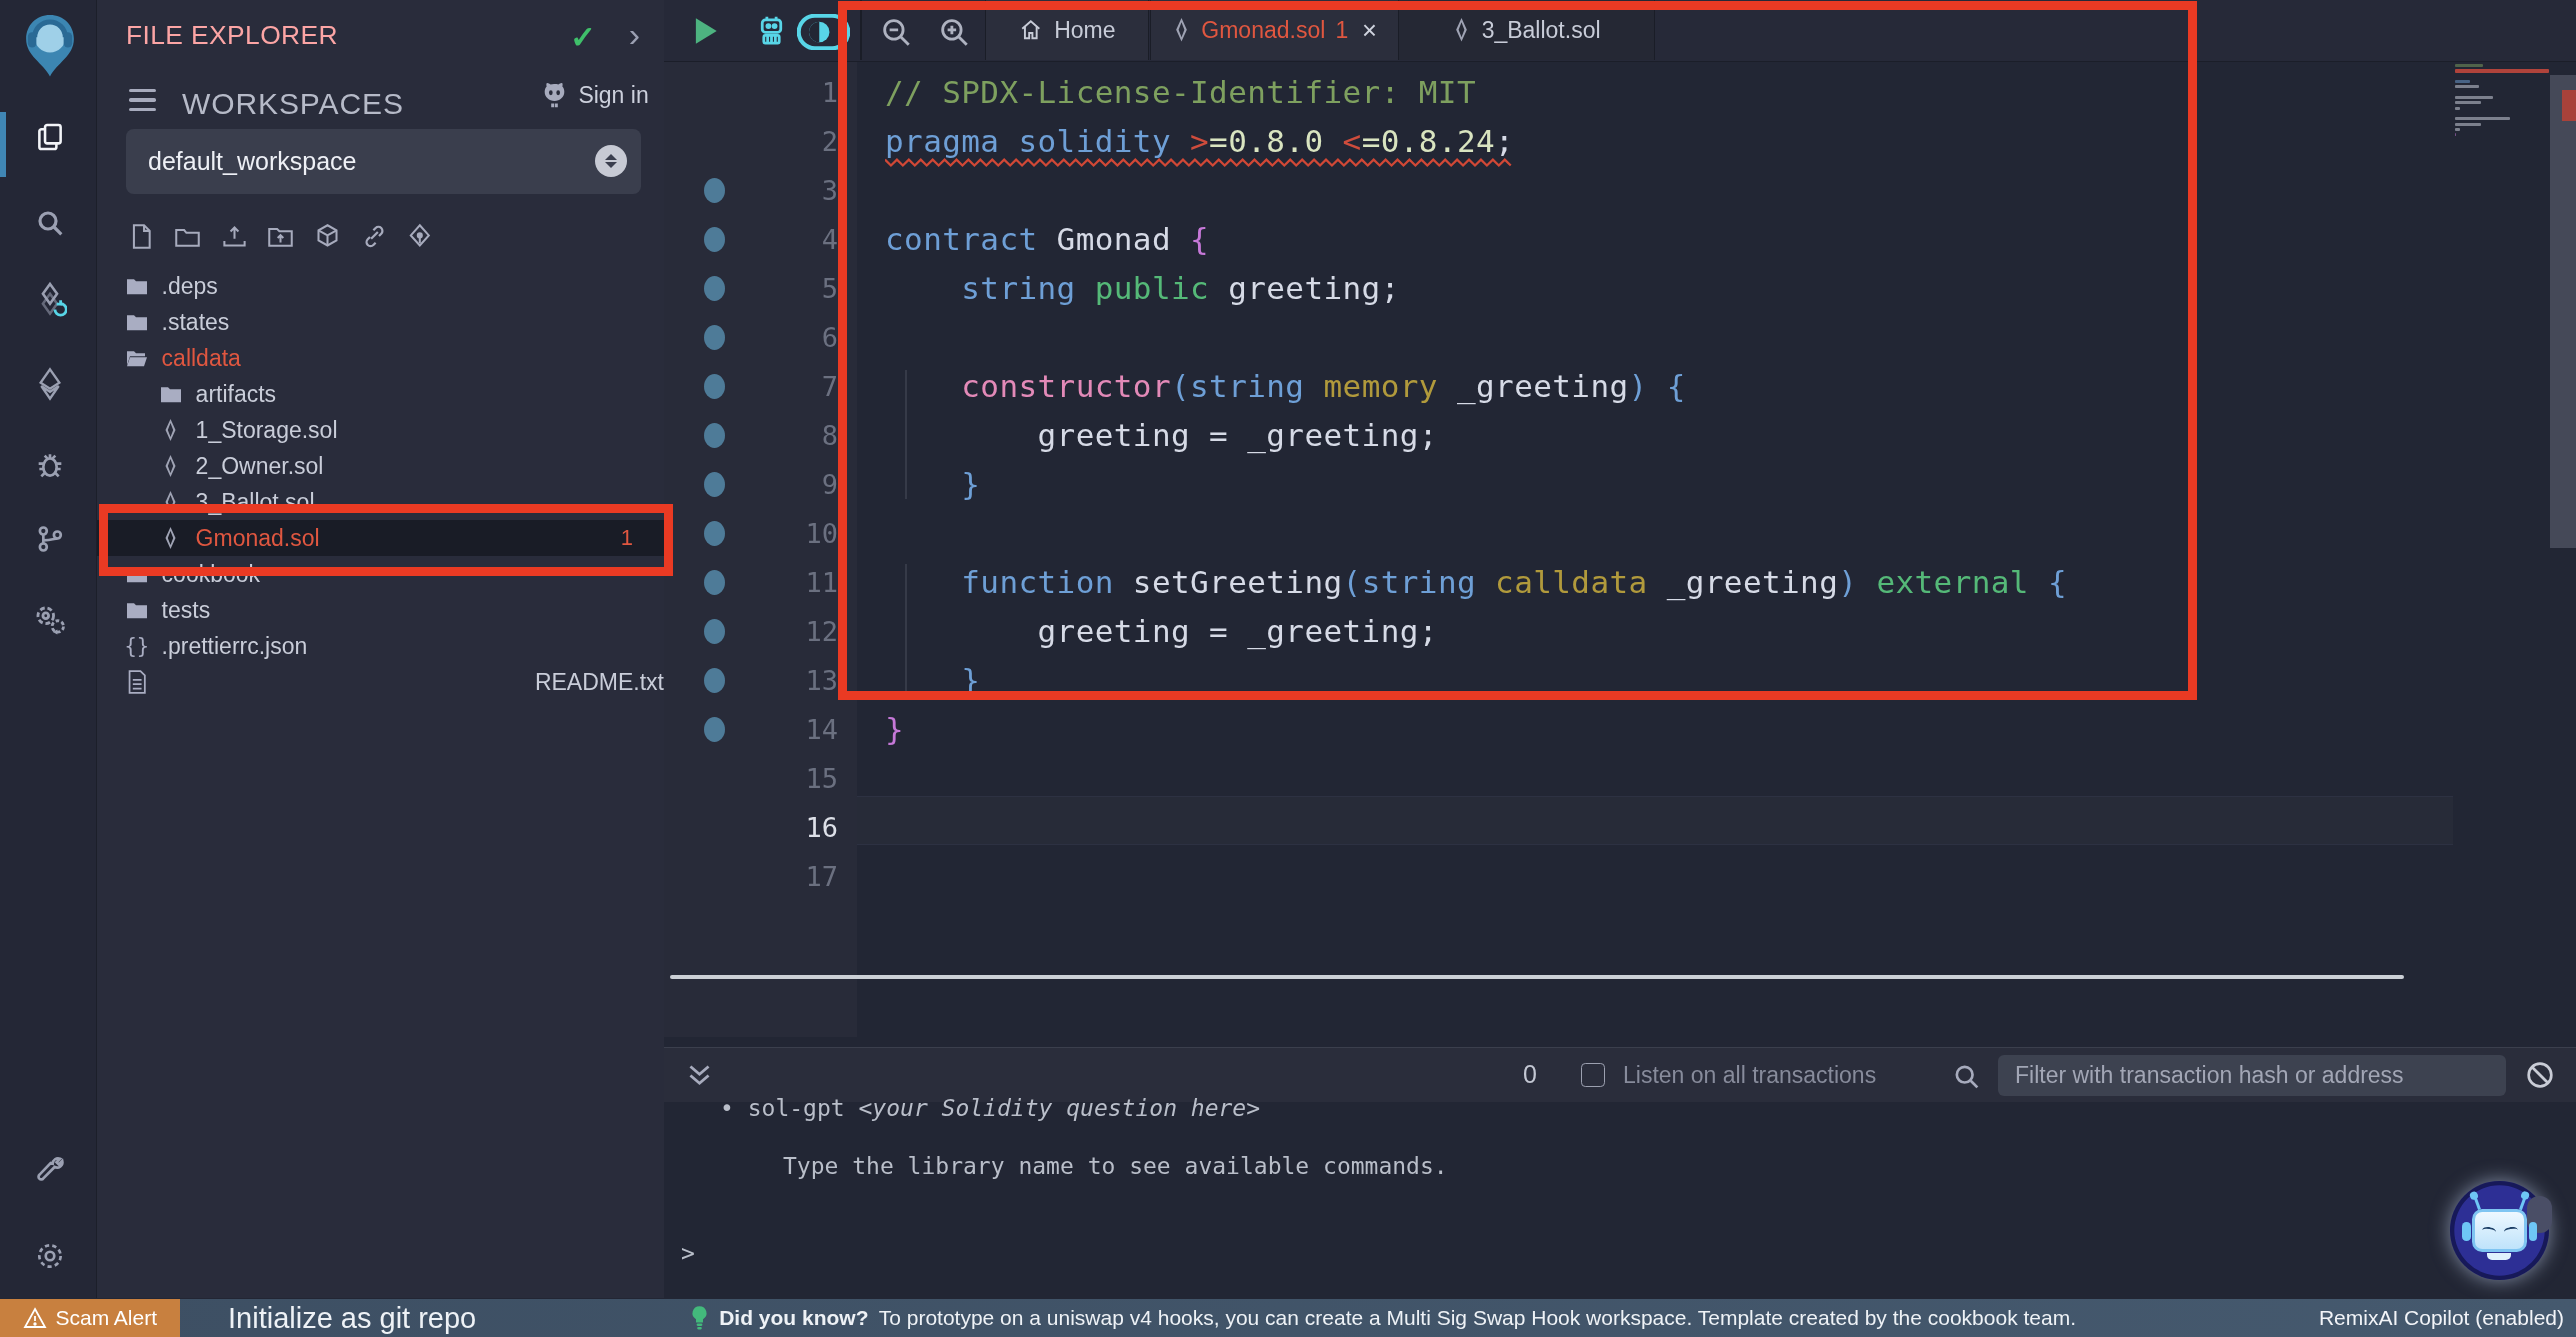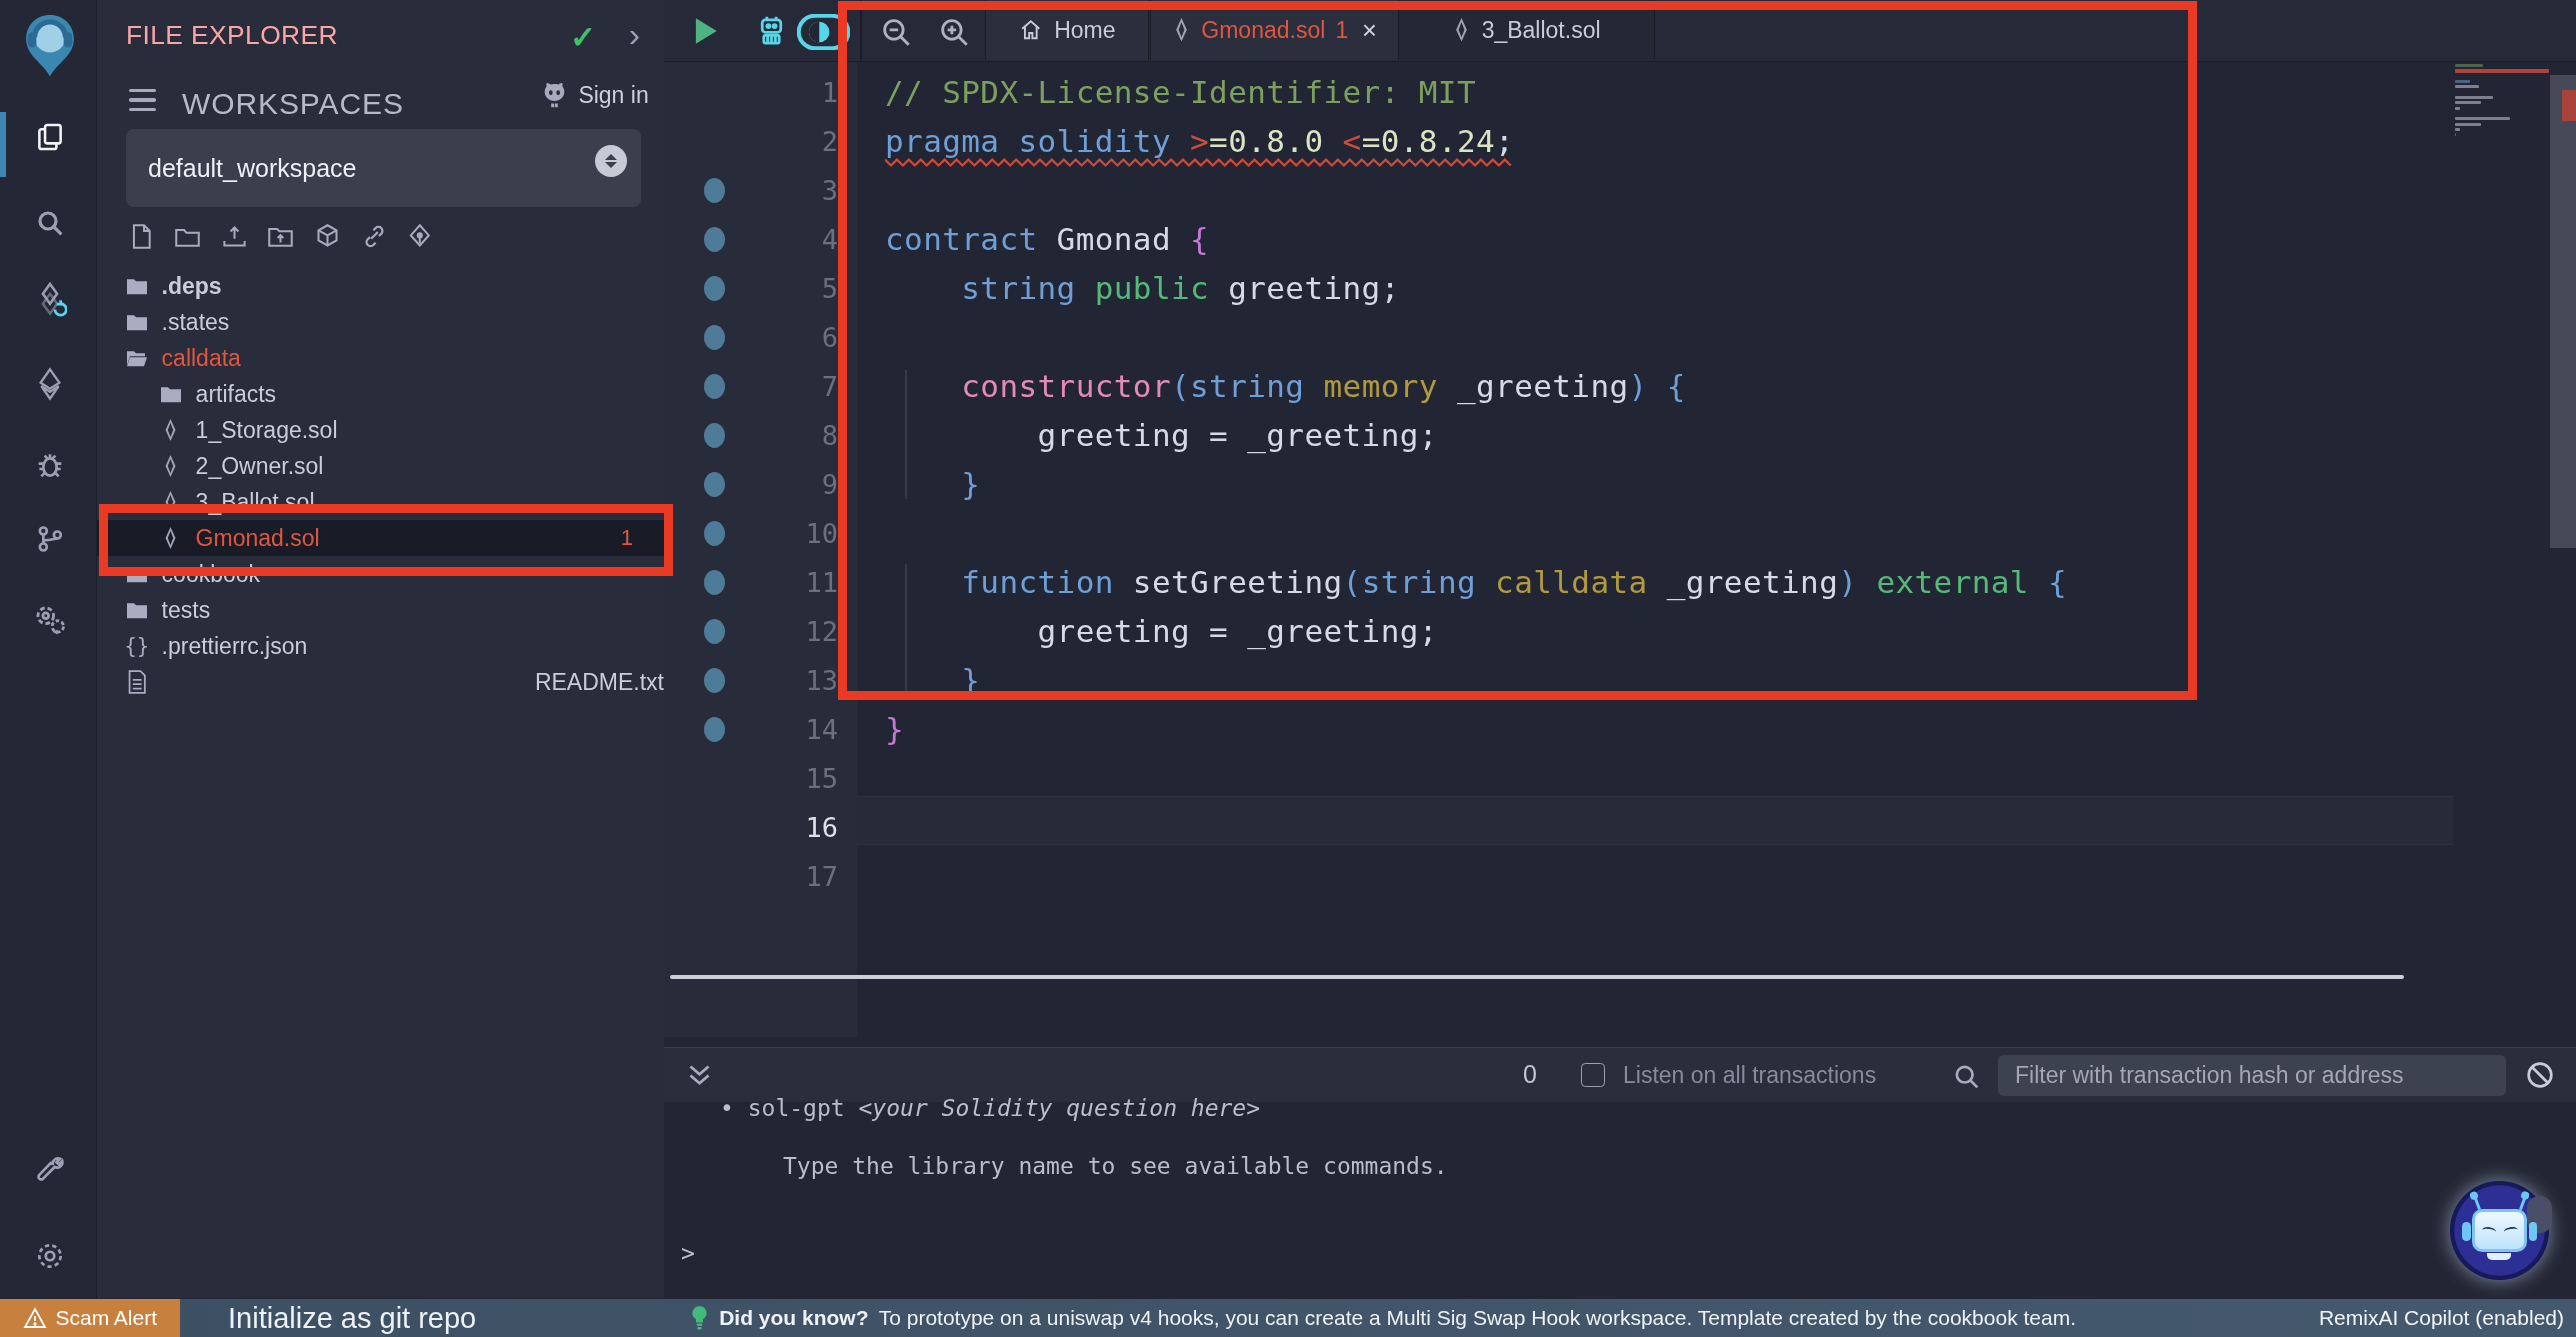--- a/index.html
+++ b/index.html
@@ -25,21 +25,21 @@
   .panel-title{position:absolute;left:29px;top:20.4px;font-size:26.4px;font-weight:500;
         color:#fca5a5;letter-spacing:0.4px;}
   .hd-check{position:absolute;right:68px;top:19px;font-size:31px;color:var(--check_green);font-weight:bold;}
   .hd-chev{position:absolute;right:24px;top:15.3px;font-size:34px;color:#9ba0b2;}
   .ws-row{position:absolute;left:0;top:82px;width:100%;height:43px;}
   .hamburger{position:absolute;left:32px;top:6.8px;}
   .hamburger div{width:27px;height:3.4px;background:#a7abbd;border-radius:1.7px;margin-bottom:6px;}
   .ws-label{position:absolute;left:85px;top:5.1px;font-size:30px;color:#b6bac8;letter-spacing:0.9px;}
   .signin{position:absolute;right:15.3px;top:0px;display:flex;align-items:flex-end;gap:8.5px;
         font-size:23px;color:#ccd0dc;}
-  .ws-select{position:absolute;left:29px;top:129px;width:515px;height:78px;background:#3a3e4d;
+  .ws-select{position:absolute;left:29px;top:129px;width:515px;height:65px;background:#3a3e4d;
         border-radius:7.7px;display:flex;align-items:center;}
   .ws-select .val{margin-left:22px;font-size:25px;color:#eef0f6;}
   .spinner{position:absolute;right:13.6px;top:16px;width:32px;height:32px;border-radius:50%;
         background:#c7cad4;display:flex;flex-direction:column;align-items:center;justify-content:center;gap:2.6px;}
   .spinner i{width:0;height:0;border-left:6px solid transparent;border-right:6px solid transparent;}
   .spinner .up{border-bottom:6.8px solid #3a3e4e;} .spinner .dn{border-top:6.8px solid #3a3e4e;}
   .ftoolbar{position:absolute;left:32px;top:223px;display:flex;gap:19.6px;align-items:center;}
   .ftoolbar>span{display:flex;}
 
   .tree{position:absolute;left:0;top:268px;width:567px;}
@@ -282,21 +282,21 @@
     <span>
       <svg width="25.6" height="27" viewBox="0 0 22 24" fill="none" stroke="#a7abbd" stroke-width="1.8">
         <path d="M11 2l8 9-8 9-8-9z"></path>
           <circle cx="11" cy="11" r="1.8" fill="#a7abbd"></circle>
           <path d="M11 13v5"></path>
       </svg>
       </span>
   </div>
 
   <div class="tree" id="tree">
-      <div class="trow" style="padding-left: 27px; font-weight: bold;">
+      <div class="trow" style="padding-left: 27px;">
         <span class="ticon">
           <svg width="24" height="20.4" viewBox="0 0 24 20">
             <path d="M2 3h7l2 2h11v13H2z" fill="#a9adc2"></path>
           </svg>
         </span>
         <span class="tlabel">.deps</span>
       </div>
       <div class="trow" style="padding-left: 27px;">
         <span class="ticon">
           <svg width="24" height="20.4" viewBox="0 0 24 20">

